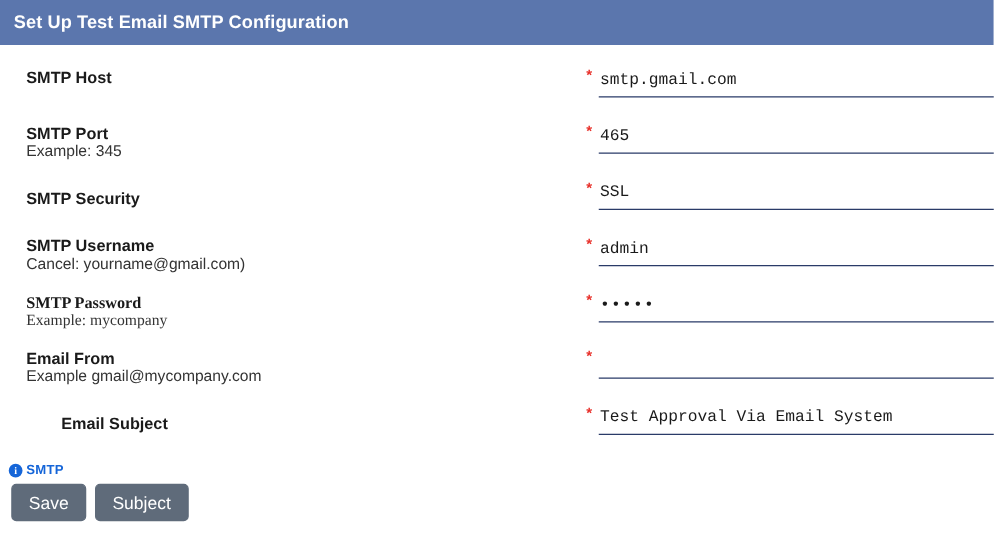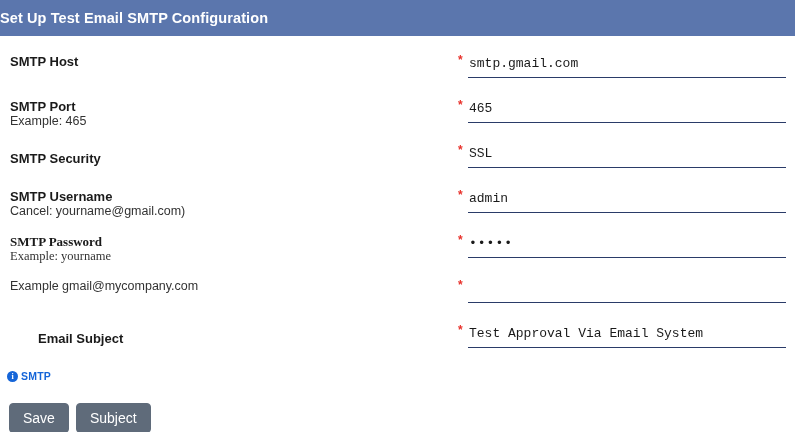--- a/index.html
+++ b/index.html
@@ -29,38 +29,39 @@
     position: absolute;
     left: 0;
     top: 0;
     width: 795px;
     height: 36px;
     background: #5b76ad;
     display: flex;
     align-items: center;
   }
   .header-title {
+    padding-left: 11px;
     color: #ffffff;
     font-size: 14.5px;
     font-weight: bold;
     letter-spacing: 0.1px;
     white-space: nowrap;
   }
 
   
   .form-area {
     position: absolute;
     left: 0;
     top: 36px;
     width: 795px;
     height: 320px;
   }
   .form-row {
     position: absolute;
-    left: 0;
+    left: 11px;
     width: 736px;
     height: 45px;
   }
   .label-cell {
     position: absolute;
     left: 10px;
     top: 0;
     width: 430px;
   }
   .label-main {
@@ -153,21 +154,21 @@
   .info-text {
     color: #1565d8;
     font-size: 10.5px;
     font-weight: bold;
     letter-spacing: 0.2px;
   }
 
   .button-bar {
     position: absolute;
     left: 9px;
-    top: 43px;
+    top: 27px;
     display: flex;
     gap: 7px;
     align-items: flex-end;
   }
   .btn {
     min-width: 56px;
     height: 30px;
     padding: 0 13px;
     background: #5f6b7a;
     border: 1px solid #5f6b7a;
@@ -195,21 +196,21 @@
           <span class="label-main">SMTP Host</span>
         </div>
         <div class="field-cell" style="top: 18px;">
           <span class="req-star">*</span>
           <input type="text" class="field-underline" value="smtp.gmail.com" style="">
         </div>
       </div>
       <div class="form-row" style="top: 45px;">
         <div class="label-cell" style="top: 18px;">
           <span class="label-main">SMTP Port</span>
-          <span class="label-example">Example: 465</span>
+          <span class="label-example">Example: 345</span>
         </div>
         <div class="field-cell" style="top: 18px;">
           <span class="req-star">*</span>
           <input type="text" class="field-underline" value="465" style="">
         </div>
       </div>
       <div class="form-row" style="top: 90px;">
         <div class="label-cell" style="top: 25px;">
           <span class="label-main">SMTP Security</span>
         </div>
@@ -224,29 +225,30 @@
           <span class="label-example">Cancel: yourname@gmail.com)</span>
         </div>
         <div class="field-cell" style="top: 18px;">
           <span class="req-star">*</span>
           <input type="text" class="field-underline" value="admin" style="">
         </div>
       </div>
       <div class="form-row" style="top: 180px;">
         <div class="label-cell" style="top: 18px; font-family: Liberation Serif, serif;">
           <span class="label-main">SMTP Password</span>
-          <span class="label-example">Example: yourname</span>
+          <span class="label-example">Example: mycompany</span>
         </div>
         <div class="field-cell" style="top: 18px;">
           <span class="req-star">*</span>
           <input type="text" class="field-underline pwd" value="•••••" style="">
         </div>
       </div>
       <div class="form-row" style="top: 225px;">
         <div class="label-cell" style="top: 18px;">
+          <span class="label-main">Email From</span>
           <span class="label-example">Example gmail@mycompany.com</span>
         </div>
         <div class="field-cell" style="top: 18px;">
           <span class="req-star">*</span>
           <input type="text" class="field-underline" value="" style="">
         </div>
       </div>
       <div class="form-row" style="top: 270px;">
         <div class="label-cell" style="top: 25px; padding-left: 28px;">
           <span class="label-main">Email Subject</span>

